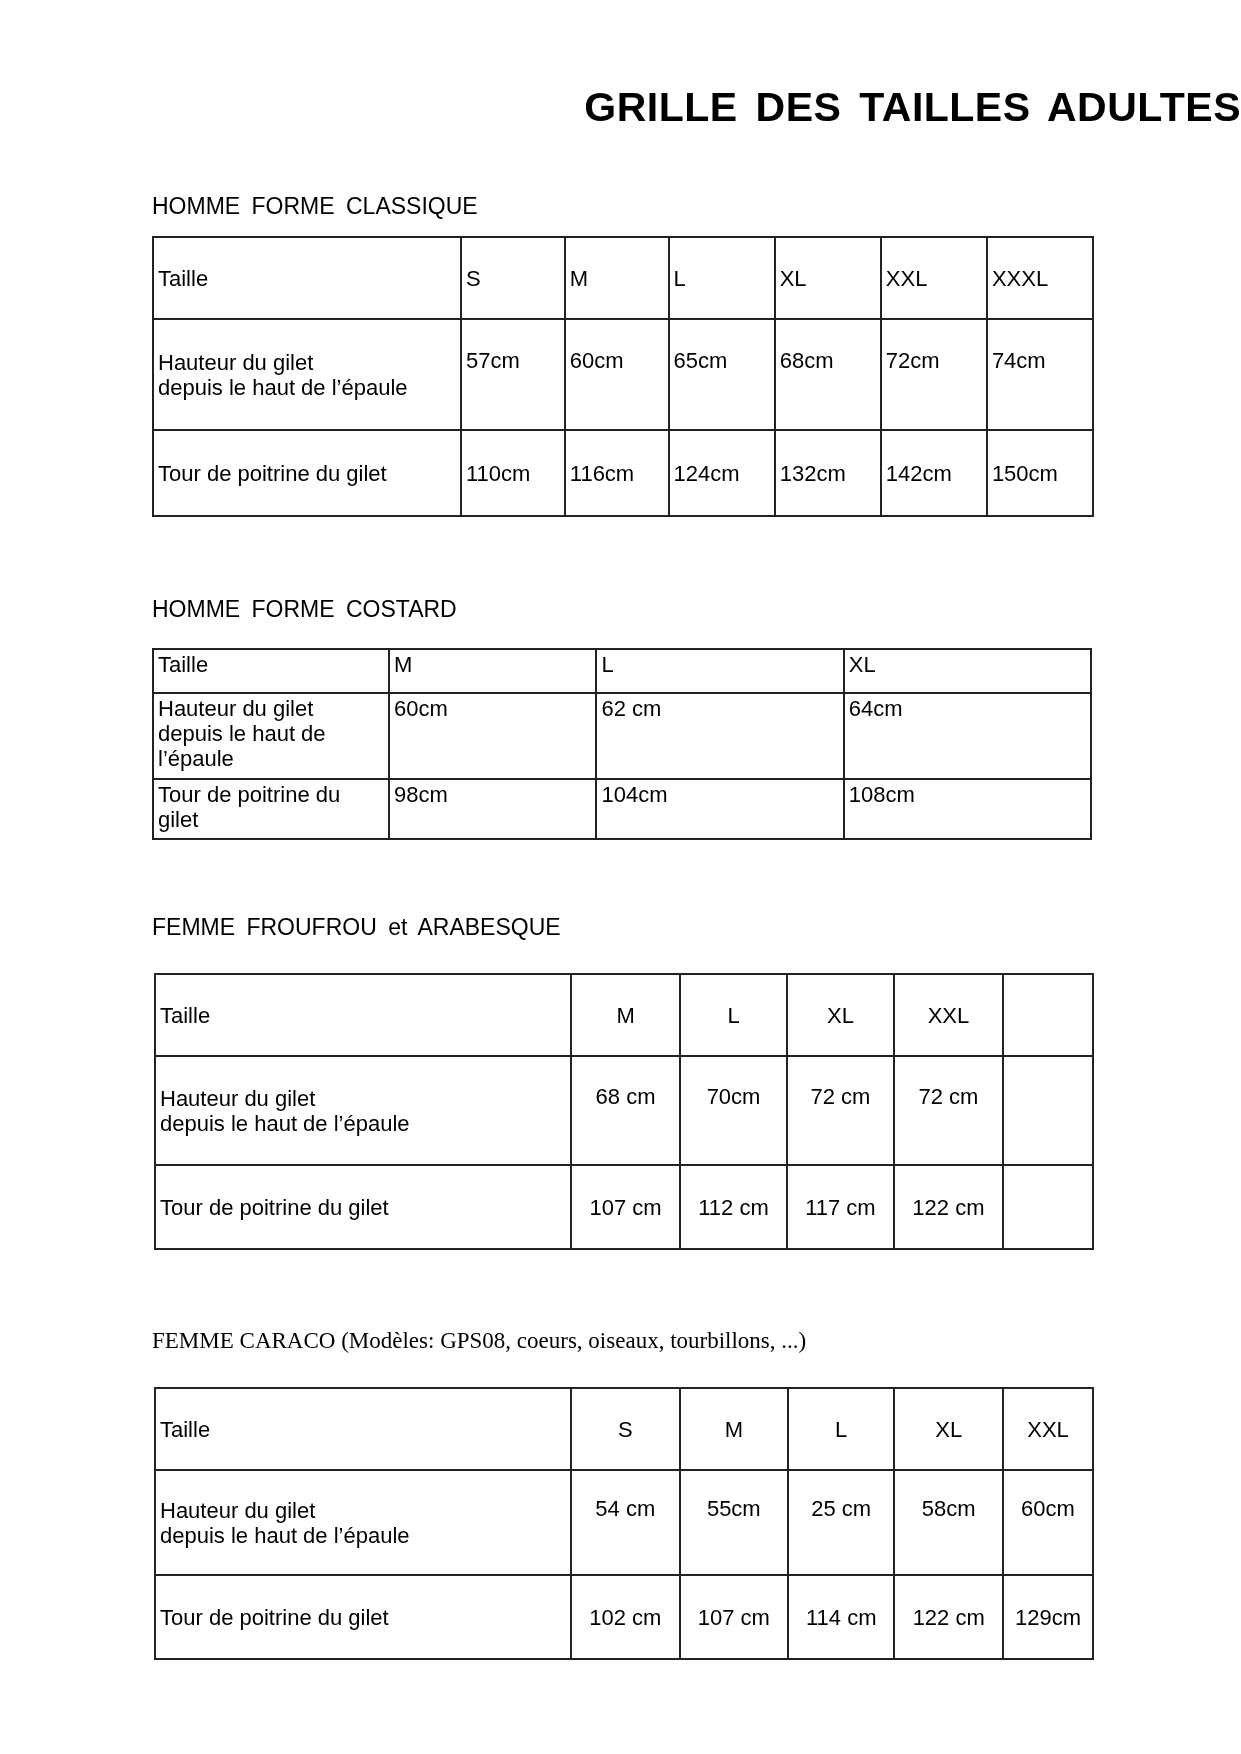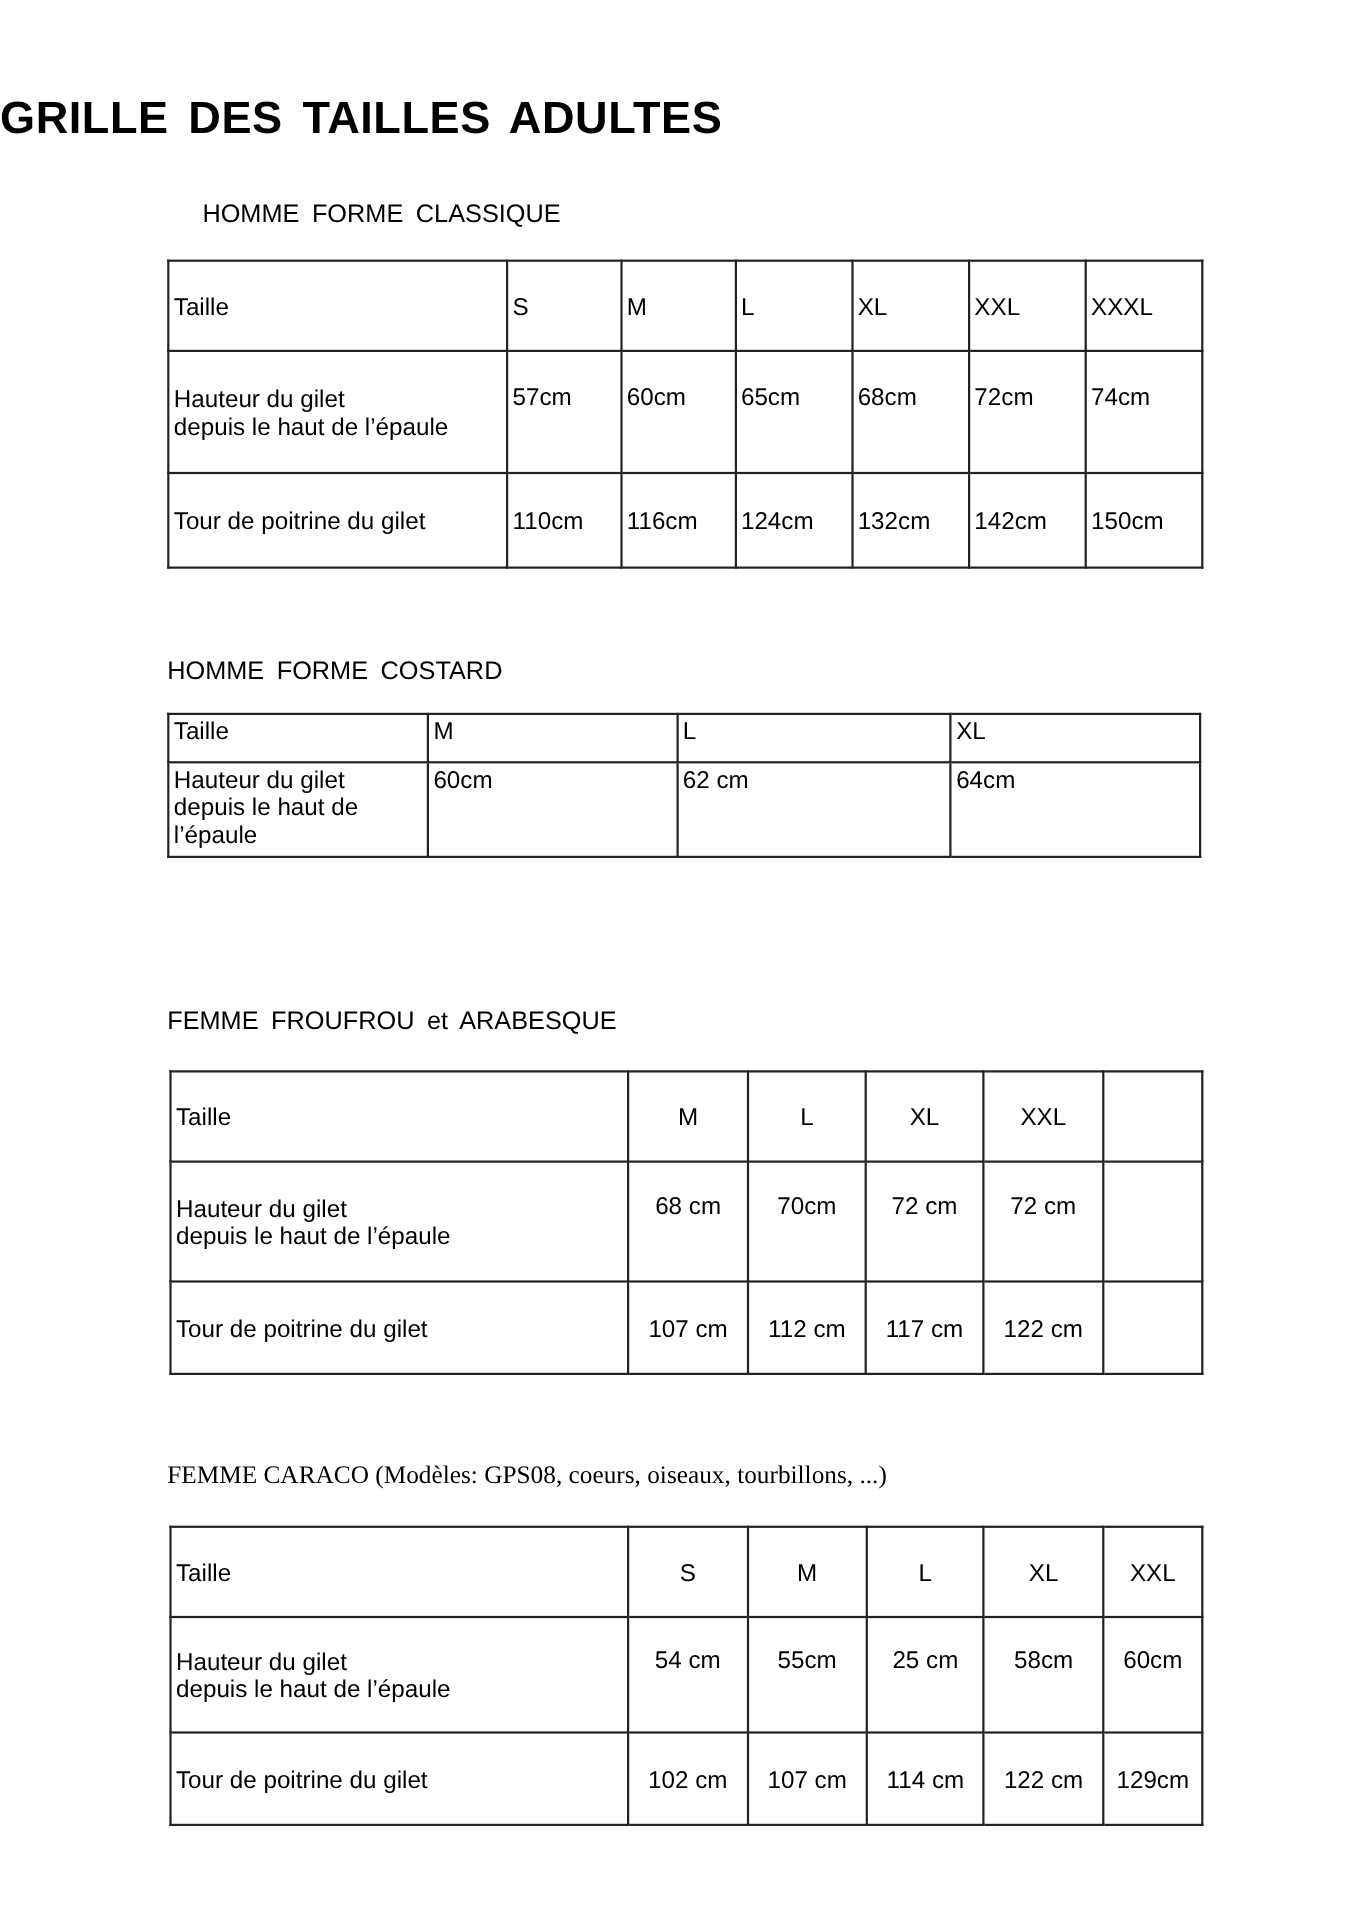--- a/index.html
+++ b/index.html
@@ -1,17 +1,17 @@
 <!DOCTYPE html>
 <html><head>
 <meta charset="utf-8">
 <style>
   html, body { margin: 0; padding: 0; background: #ffffff; }
   body { width: 1241px; height: 1754px; position: relative; font-family: "Liberation Sans", sans-serif; color: #000; }
-  .title { position: absolute; left: 0; width: 1241px; top: 84px; text-align: left; font-size: 41px; font-weight: bold; letter-spacing: 0.5px; word-spacing: 6px; }
+  .title { position: absolute; left: 0; width: 1241px; top: 84px; text-align: right; font-size: 41px; font-weight: bold; letter-spacing: 0.5px; word-spacing: 6px; }
   .section-title { position: absolute; left: 152px; font-size: 23px; word-spacing: 5px; }
   .section-title.small-ws { word-spacing: 0; }
   table { position: absolute; border-collapse: collapse; font-size: 22px; padding-left: 35px; }
   td { border: 2px solid #222; padding: 0 4px; vertical-align: middle; line-height: 25px; }
   td.center { text-align: center; }
   
   #t1 { left: 152px; top: 236px; width: 942px; }
   #t1 tr.r0 td { height: 80px; }
   #t1 tr.r1 td { height: 109px; }
   #t1 tr.r2 td { height: 84px; }
@@ -35,21 +35,21 @@
   #t4 tr.r1 td { height: 103px; }
   #t4 tr.r2 td { height: 82px; }
   #t4 td.label { width: 406px; }
   .valign-up { position: relative; top: -14px; }
 </style>
 </head>
 <body>
 
 <div class="title">GRILLE DES TAILLES ADULTES</div>
 
-<div class="section-title" style="top:181px;margin-left:32px;">HOMME  FORME  CLASSIQUE</div>
+<div class="section-title" style="top:193px;">HOMME  FORME  CLASSIQUE</div>
 <table id="t1">
   <tbody>
       <tr class="r0">
     <td class="label">Taille</td>
     <td>S</td>
     <td>M</td>
     <td>L</td>
     <td>XL</td>
     <td>XXL</td>
     <td>XXXL</td>
@@ -89,20 +89,29 @@
   </tr>
   <tr class="r1">
     <td class="label">
       <div>Hauteur du gilet</div>
       <div>depuis le haut de</div>
       <div>l’épaule</div>
     </td>
     <td>60cm</td>
     <td>62 cm</td>
     <td>64cm</td>
+  </tr>
+  <tr class="r2">
+    <td class="label">
+      <div>Tour de poitrine du</div>
+      <div>gilet</div>
+    </td>
+    <td>98cm</td>
+    <td>104cm</td>
+    <td>108cm</td>
   </tr>
 </tbody>
   </table>
 
 <div class="section-title" style="top:914px;">FEMME  FROUFROU  et  ARABESQUE</div>
 <table id="t3">
   <tbody>
       <tr class="r0">
     <td class="label">Taille</td>
     <td class="center">M</td>

